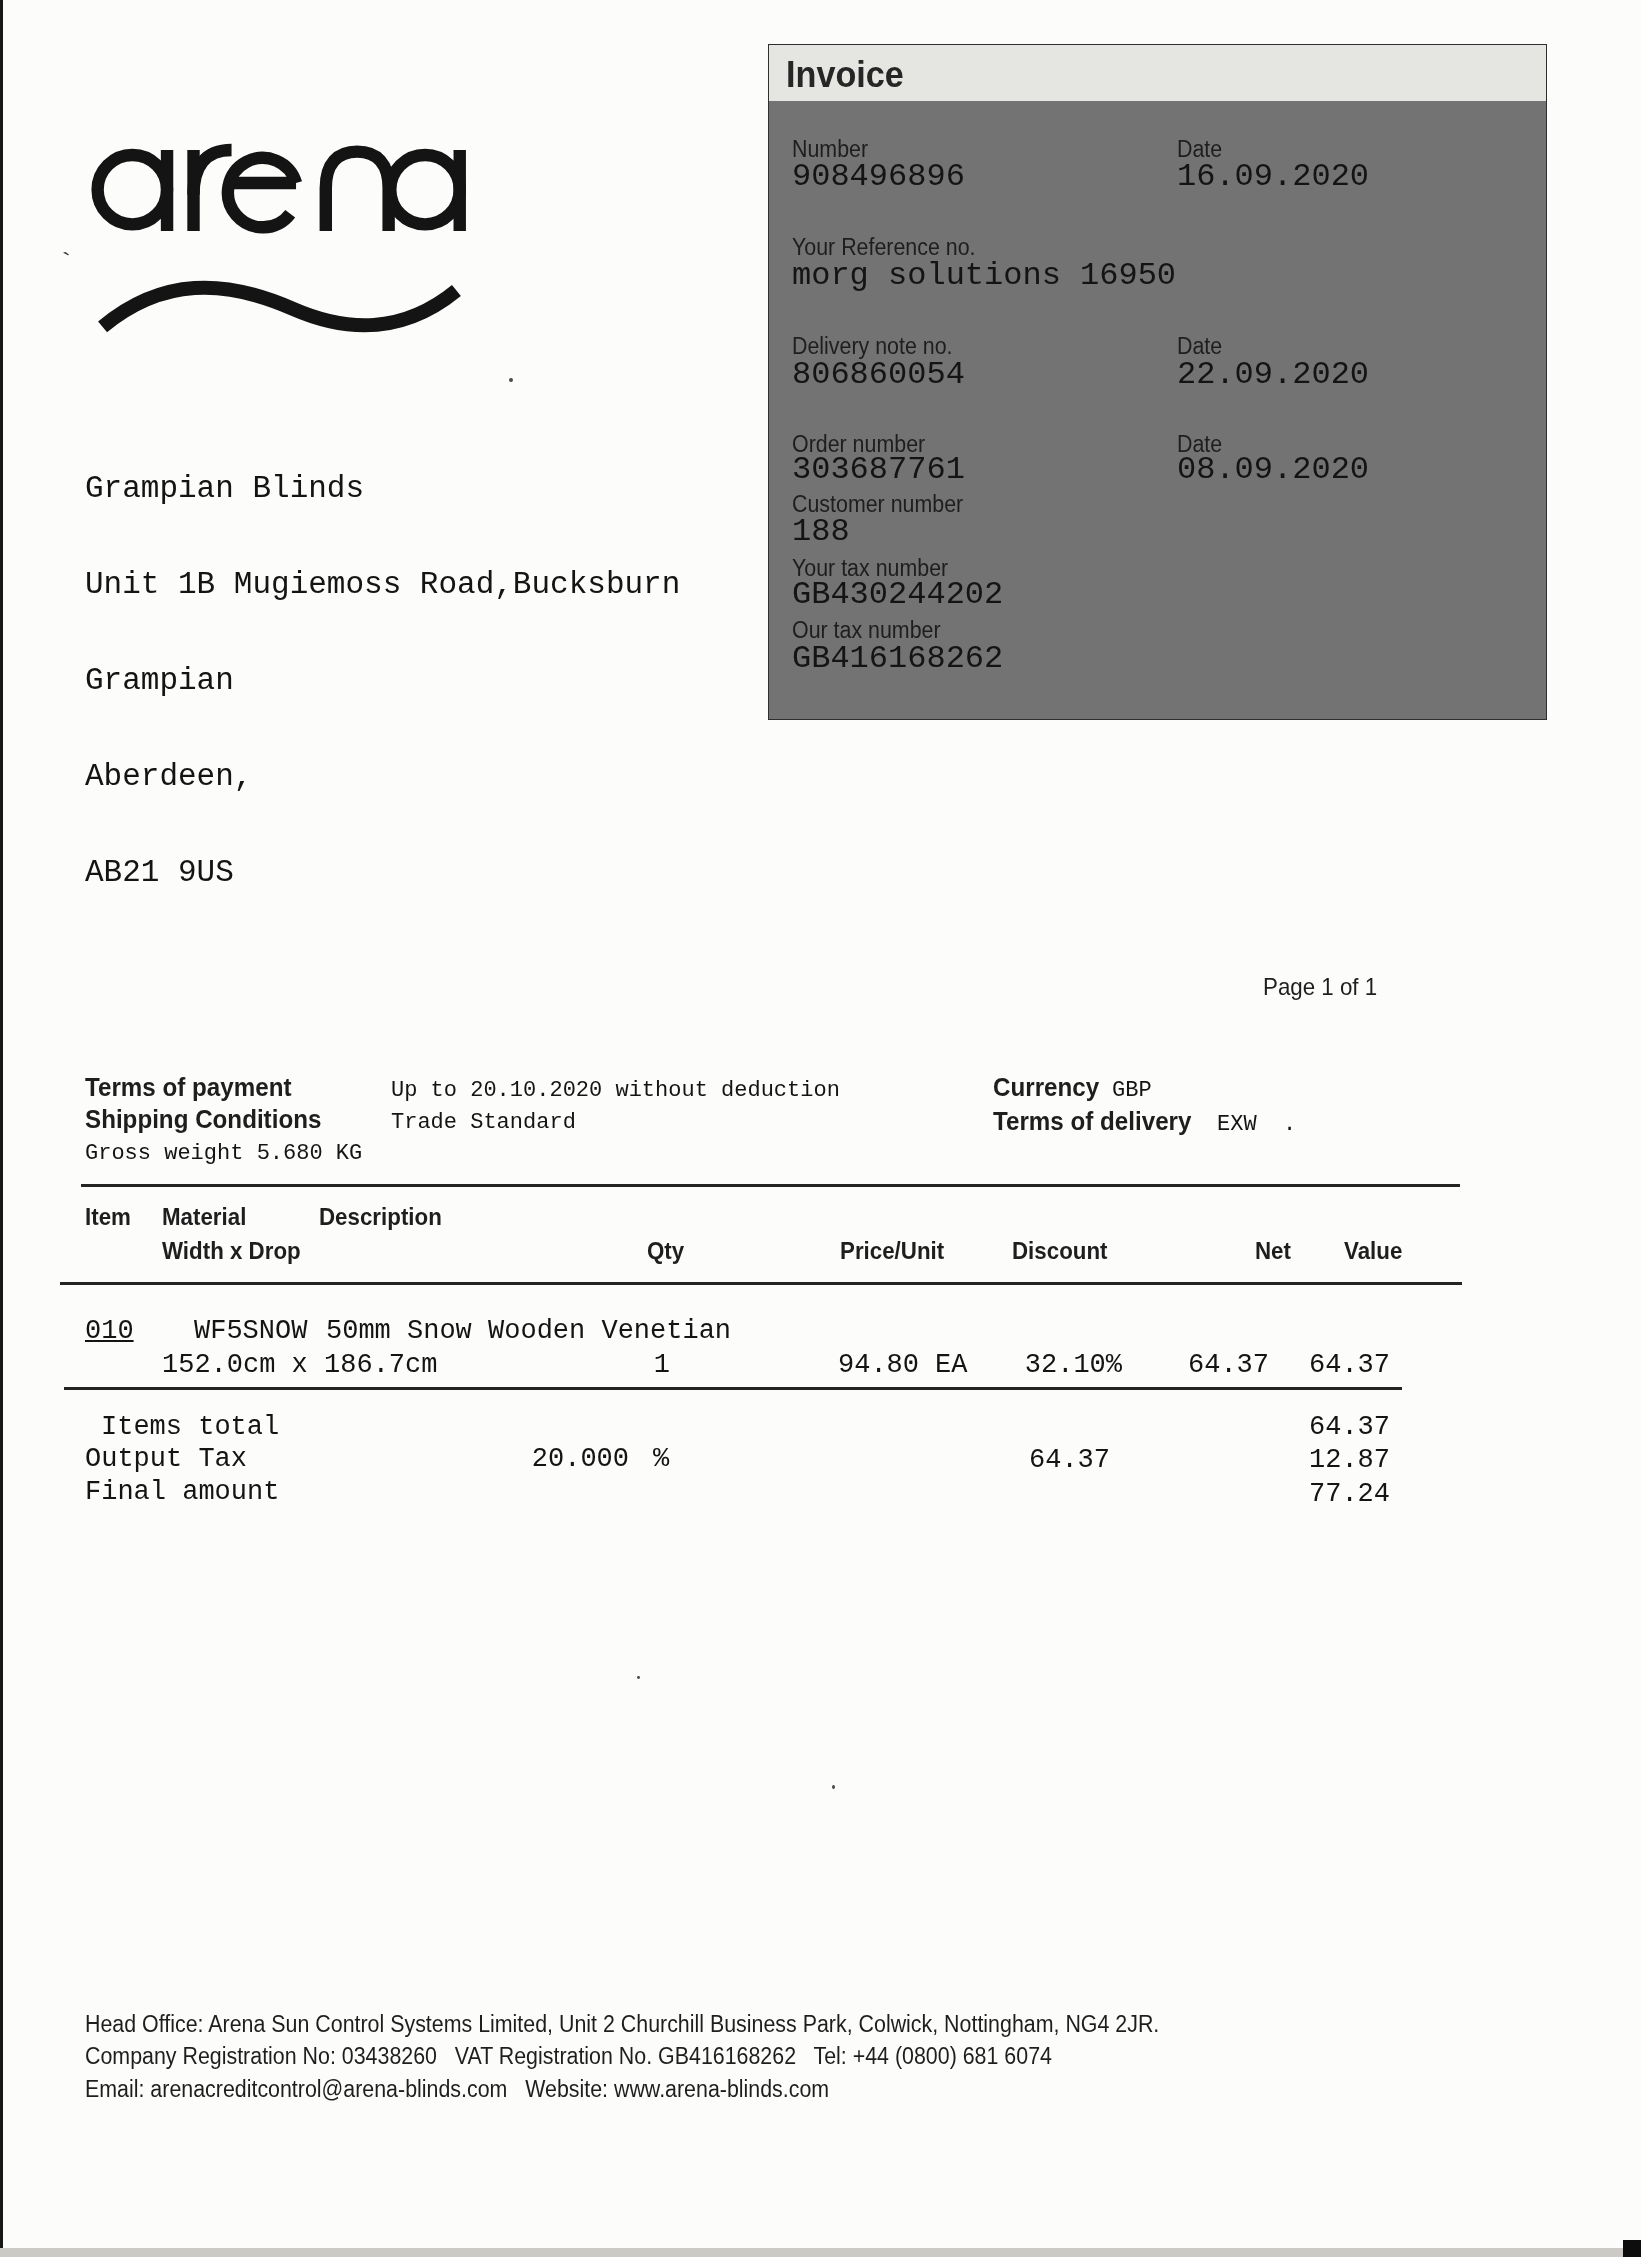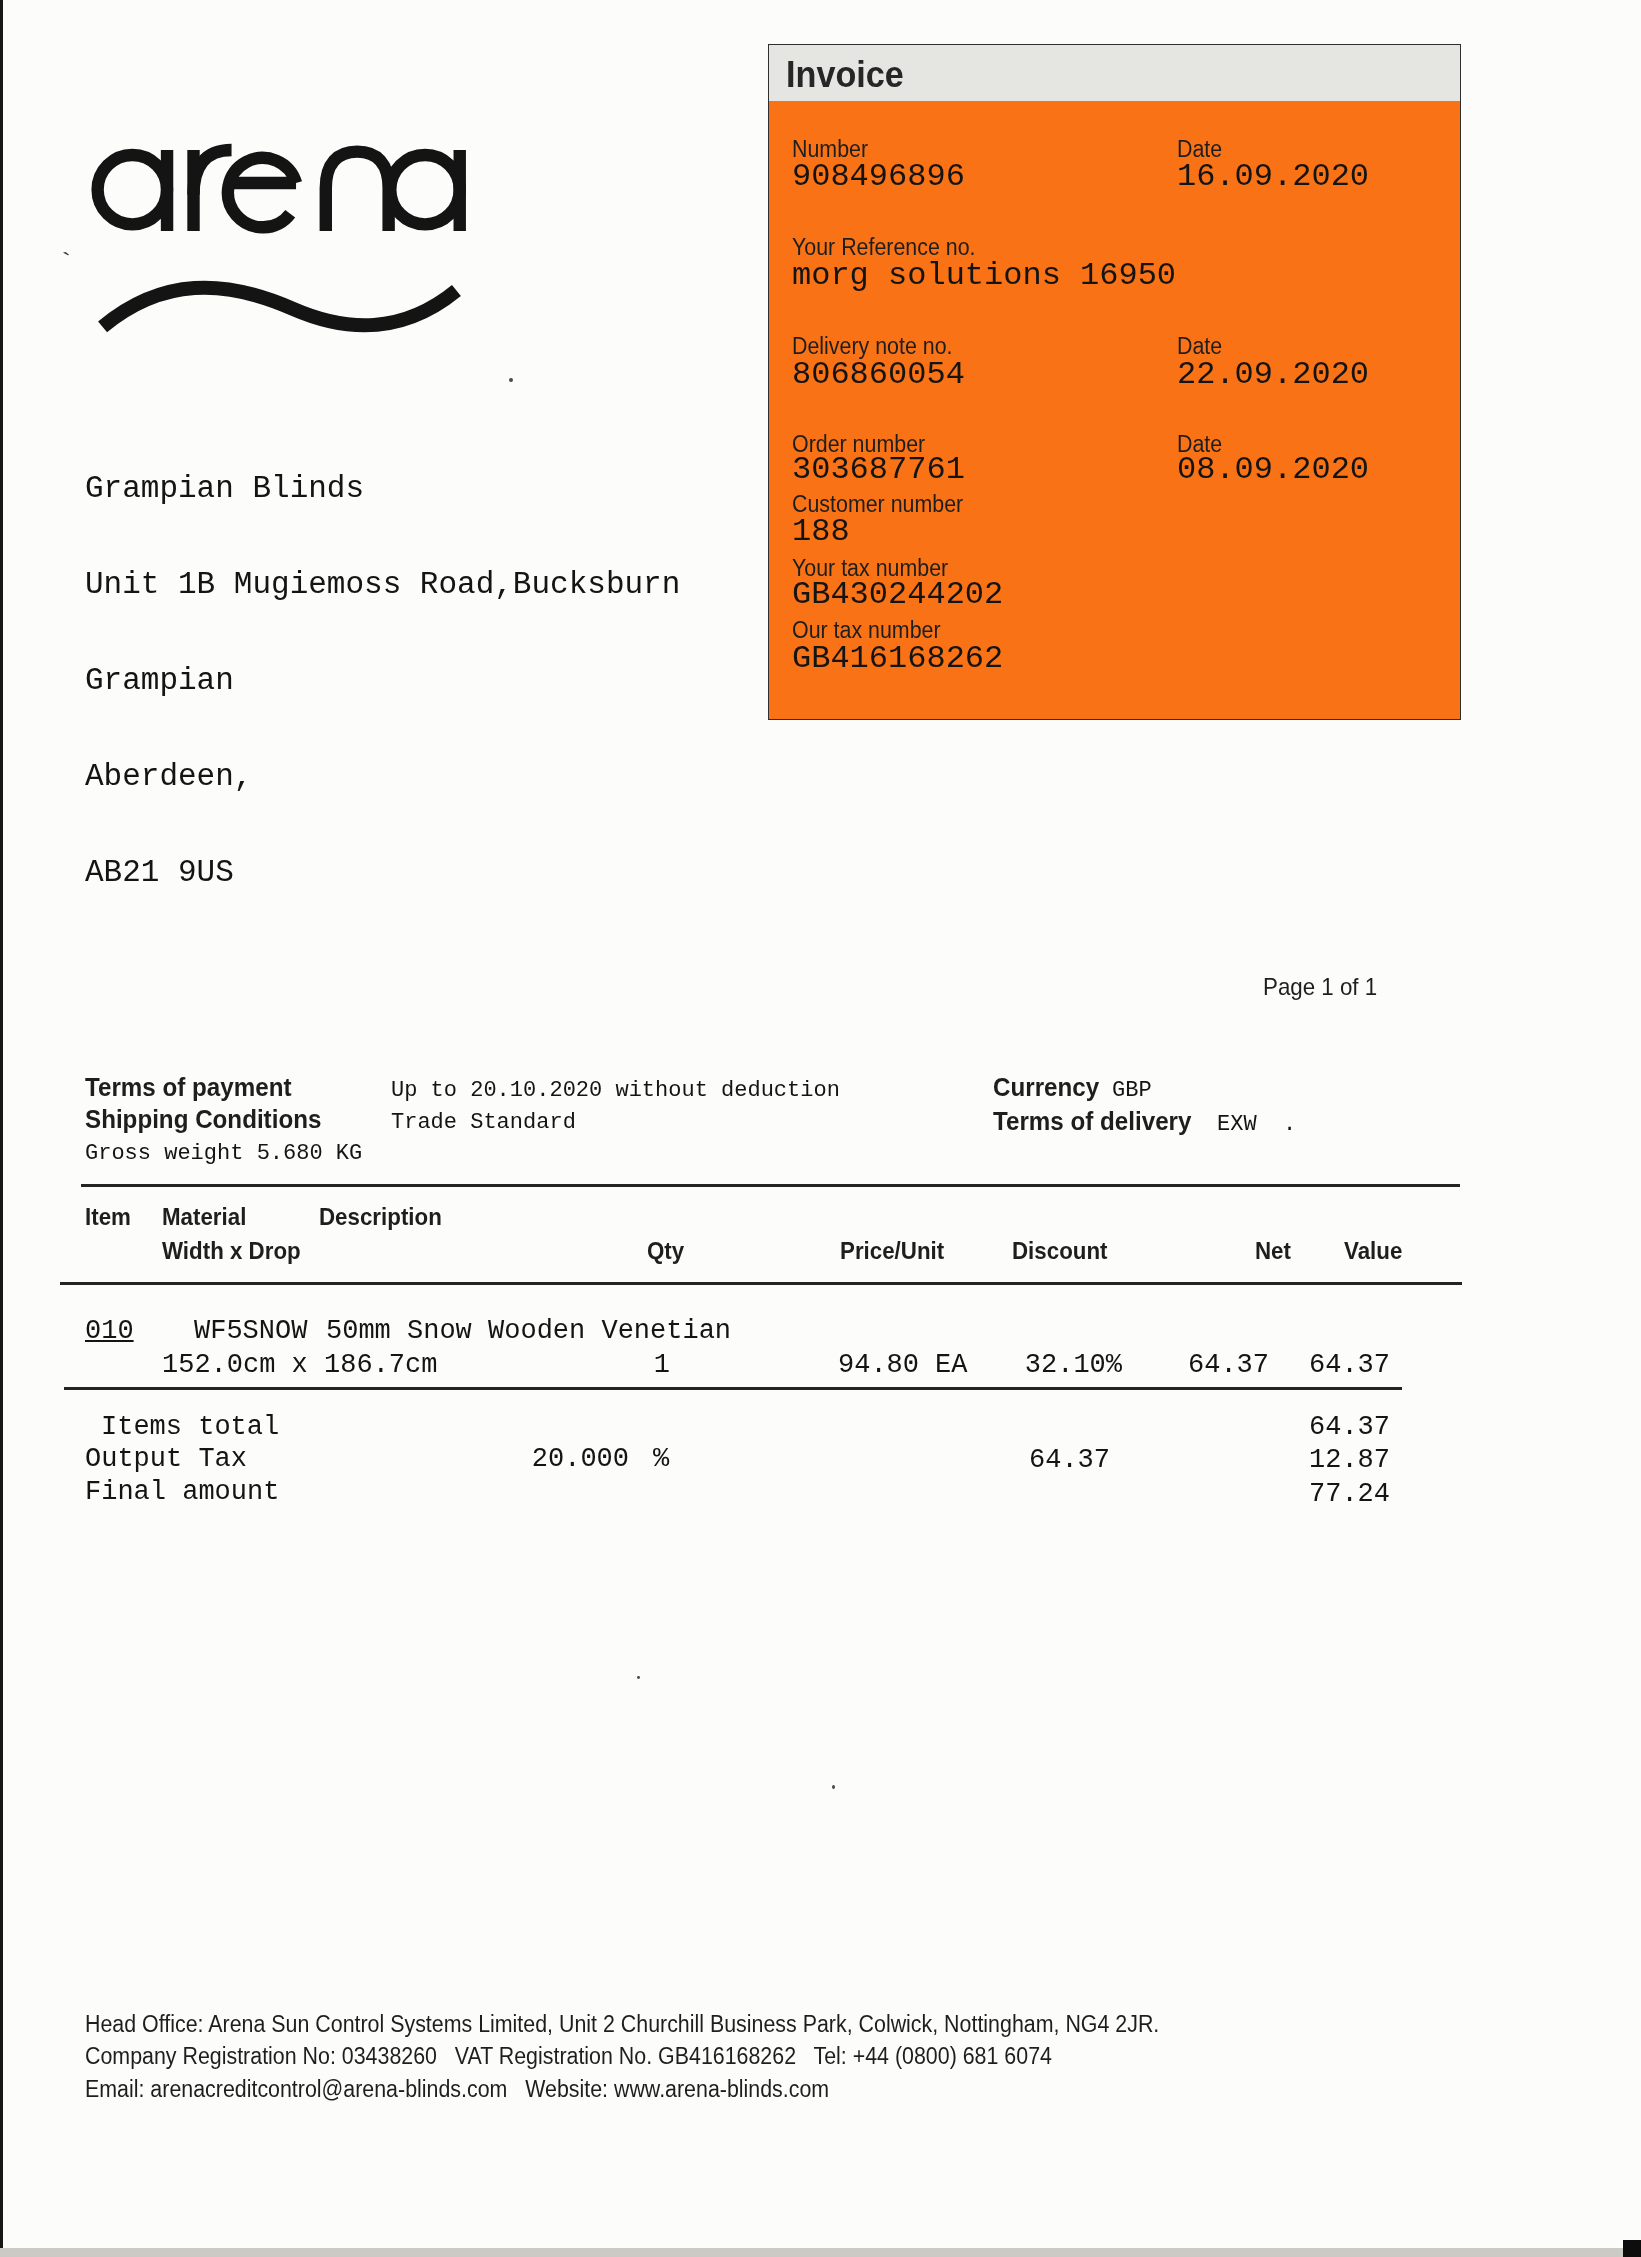--- a/index.html
+++ b/index.html
@@ -19,22 +19,22 @@
   .mono-md{font-size:27px;line-height:29px;}
   .mono-sm{font-size:22px;line-height:25px;}
   
   .sans{font-family:"Liberation Sans",sans-serif;color:#1e1e1e;transform:scaleX(.93);transform-origin:0 0;white-space:pre;}
   .lab{font-size:23px;}
   .lab-b{font-size:26px;font-weight:bold;}
   .th{font-size:24px;font-weight:bold;}
   .num-r{text-align:right;width:164px;}
   
   .inv-box{
-    left:768px;top:44px;width:693px;height:676px;
-    border:1.9px solid #2f2f2f;background:#f97316;box-sizing:border-box;
+    left:768px;top:44px;width:779px;height:676px;
+    border:1.9px solid #2f2f2f;background:#737373;box-sizing:border-box;
   }
   .inv-titlebar{position:absolute;left:0;top:0;width:100%;height:56px;background:#e5e5e2;}
   .inv-title{position:absolute;left:17.4px;top:8.7px;font-size:36px;font-weight:bold;color:#262626;transform:scaleX(.95);transform-origin:0 0;}
   
   .rule{background:#242424;}
   
   .edge-left{left:0;top:0;width:2.9px;height:2257px;background:#181818;}
   .strip-bottom{left:0;top:2248px;width:1641px;height:9.7px;background:#cbcac5;}
   .corner-black{left:1623px;top:2240px;width:18.3px;height:17.4px;background:#0d0d0d;}
   .speck{border-radius:50%;background:#4a4a4a;}

